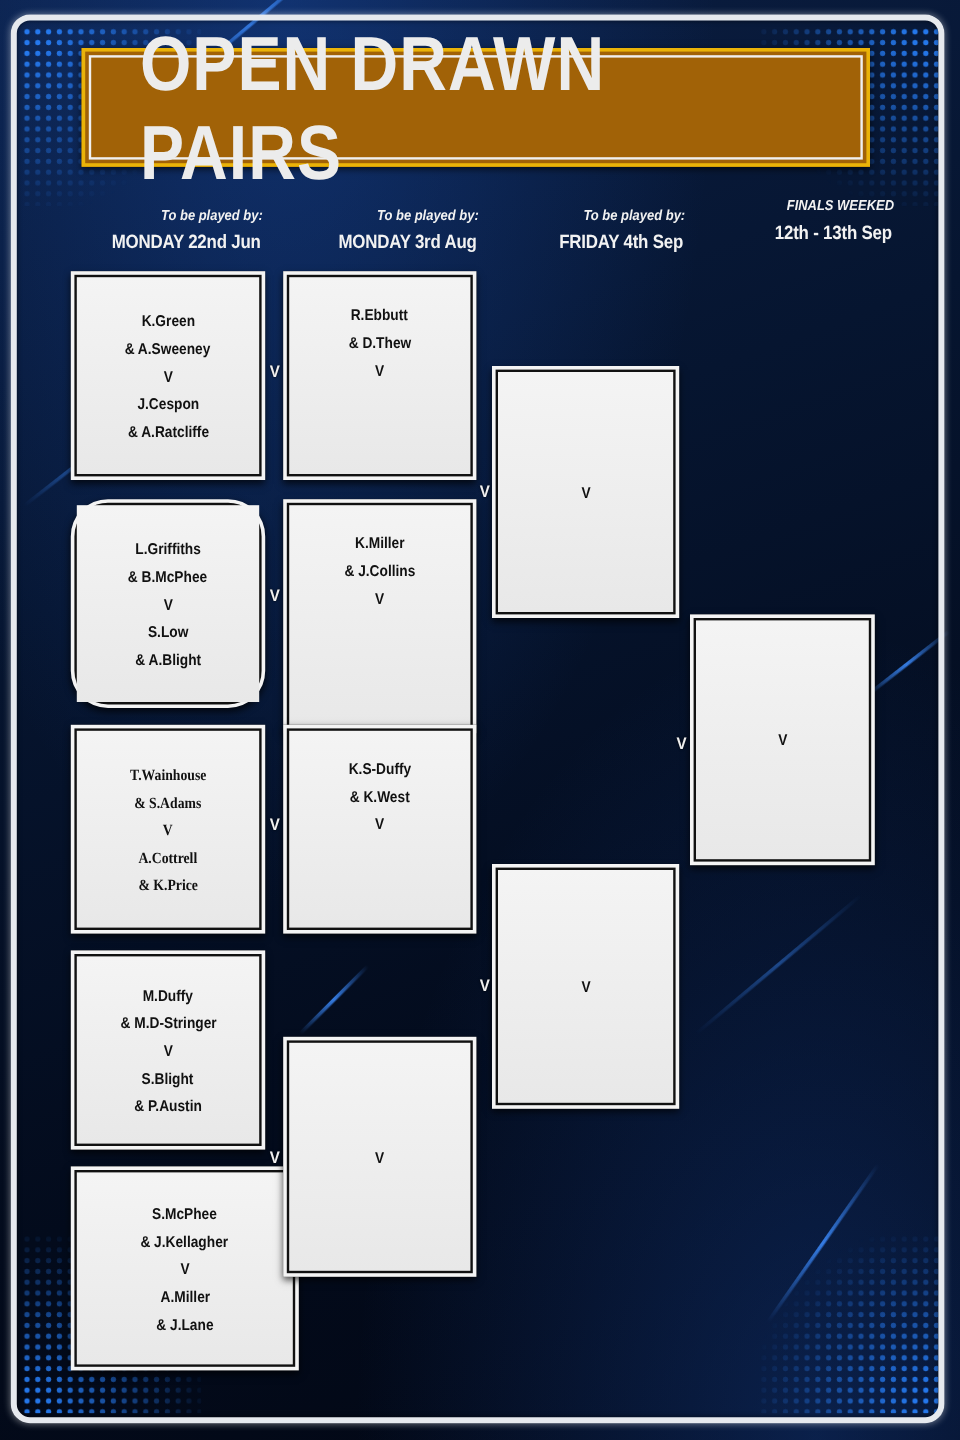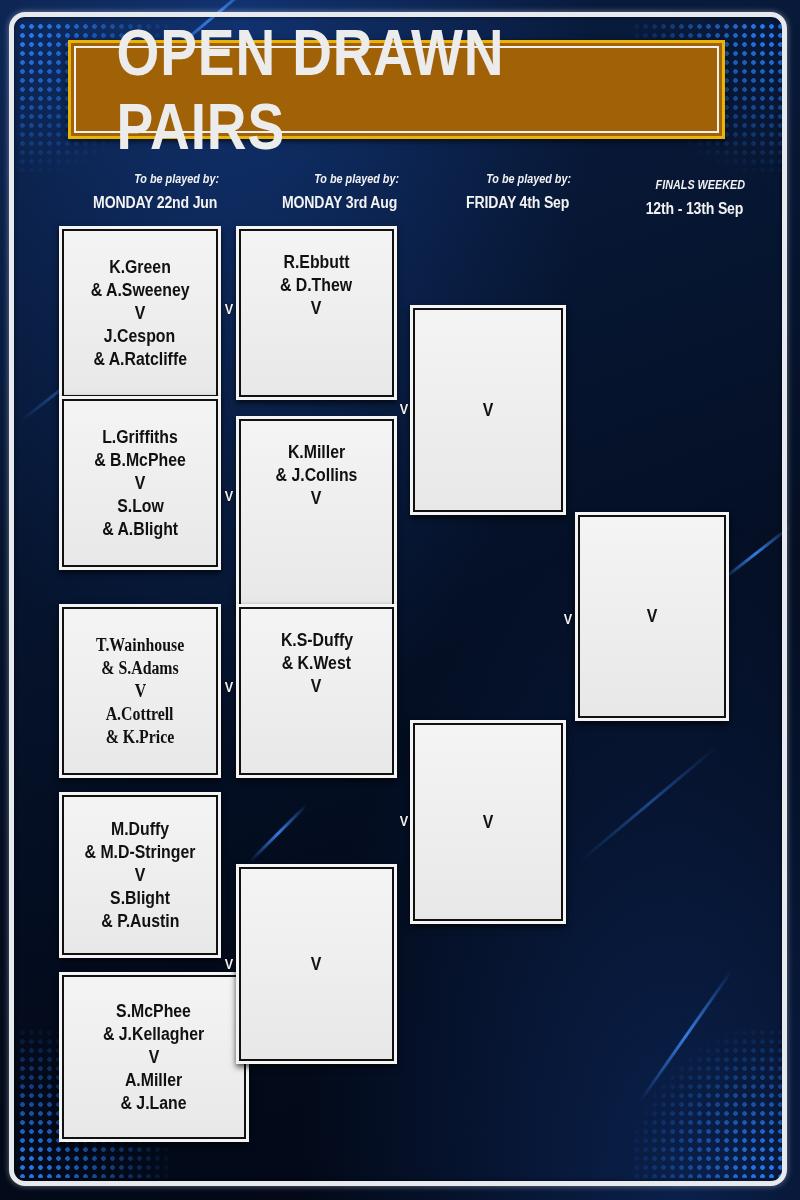--- a/index.html
+++ b/index.html
@@ -54,21 +54,21 @@
 
   .match {
     position:absolute; box-sizing:border-box;
     border:3px solid #f4f4f4; background:#111;
     box-shadow: 0 3px 6px rgba(0,0,0,0.7);
   }
   .match .inner {
     position:absolute; left:2px; top:2px; right:2px; bottom:2px;
     background:linear-gradient(180deg, #f4f4f4, #e8e8e8);
     display:flex; flex-direction:column; align-items:center; justify-content:center;
-    color:#111; font-weight:bold; font-size:18px; line-height:23px; text-align:center;
+    color:#111; font-weight:bold; font-size:13px; line-height:23px; text-align:center;
   }
   .match .inner.top { justify-content:flex-start; padding-top:20px; box-sizing:border-box; }
   .match .line { transform:scaleX(0.88); white-space:nowrap; }
   .conn {
     position:absolute; color:#f0f0f0; font-weight:bold; font-size:14px;
     width:14px; text-align:center; transform:scaleX(0.9);
     text-shadow:0 0 2px #000;
   }
 </style>
 </head>
@@ -98,35 +98,35 @@
   <div class="date">MONDAY 22nd Jun</div>
 </div>
 <div class="col-head" style="left:228px;top:170px;">
   <div class="sub">To be played by:</div>
   <div class="date">MONDAY 3rd Aug</div>
 </div>
 <div class="col-head" style="left:400px;top:170px;">
   <div class="sub">To be played by:</div>
   <div class="date">FRIDAY 4th Sep</div>
 </div>
-<div class="col-head" style="left:574px;top:176px;">
+<div class="col-head" style="left:574px;top:162px;">
   <div class="sub">FINALS WEEKED</div>
   <div class="date">12th - 13th Sep</div>
 </div>
 
 <div class="match" style="left:59px;top:226px;width:162px;height:174px;">
   <div class="inner">
       <div class="line">K.Green</div>
       <div class="line">&amp; A.Sweeney</div>
       <div class="line">V</div>
       <div class="line">J.Cespon</div>
       <div class="line">&amp; A.Ratcliffe</div>
     </div>
 </div>
-<div class="match" style="left:59px;top:396px;width:162px;height:174px;">
+<div class="match" style="left:59px;top:416px;width:162px;height:174px;border-radius:31px;">
   <div class="inner">
       <div class="line">L.Griffiths</div>
       <div class="line">&amp; B.McPhee</div>
       <div class="line">V</div>
       <div class="line">S.Low</div>
       <div class="line">&amp; A.Blight</div>
     </div>
 </div>
 <div class="match" style="left:59px;top:604px;width:162px;height:174px;font-family:Liberation Serif, serif;">
   <div class="inner">

